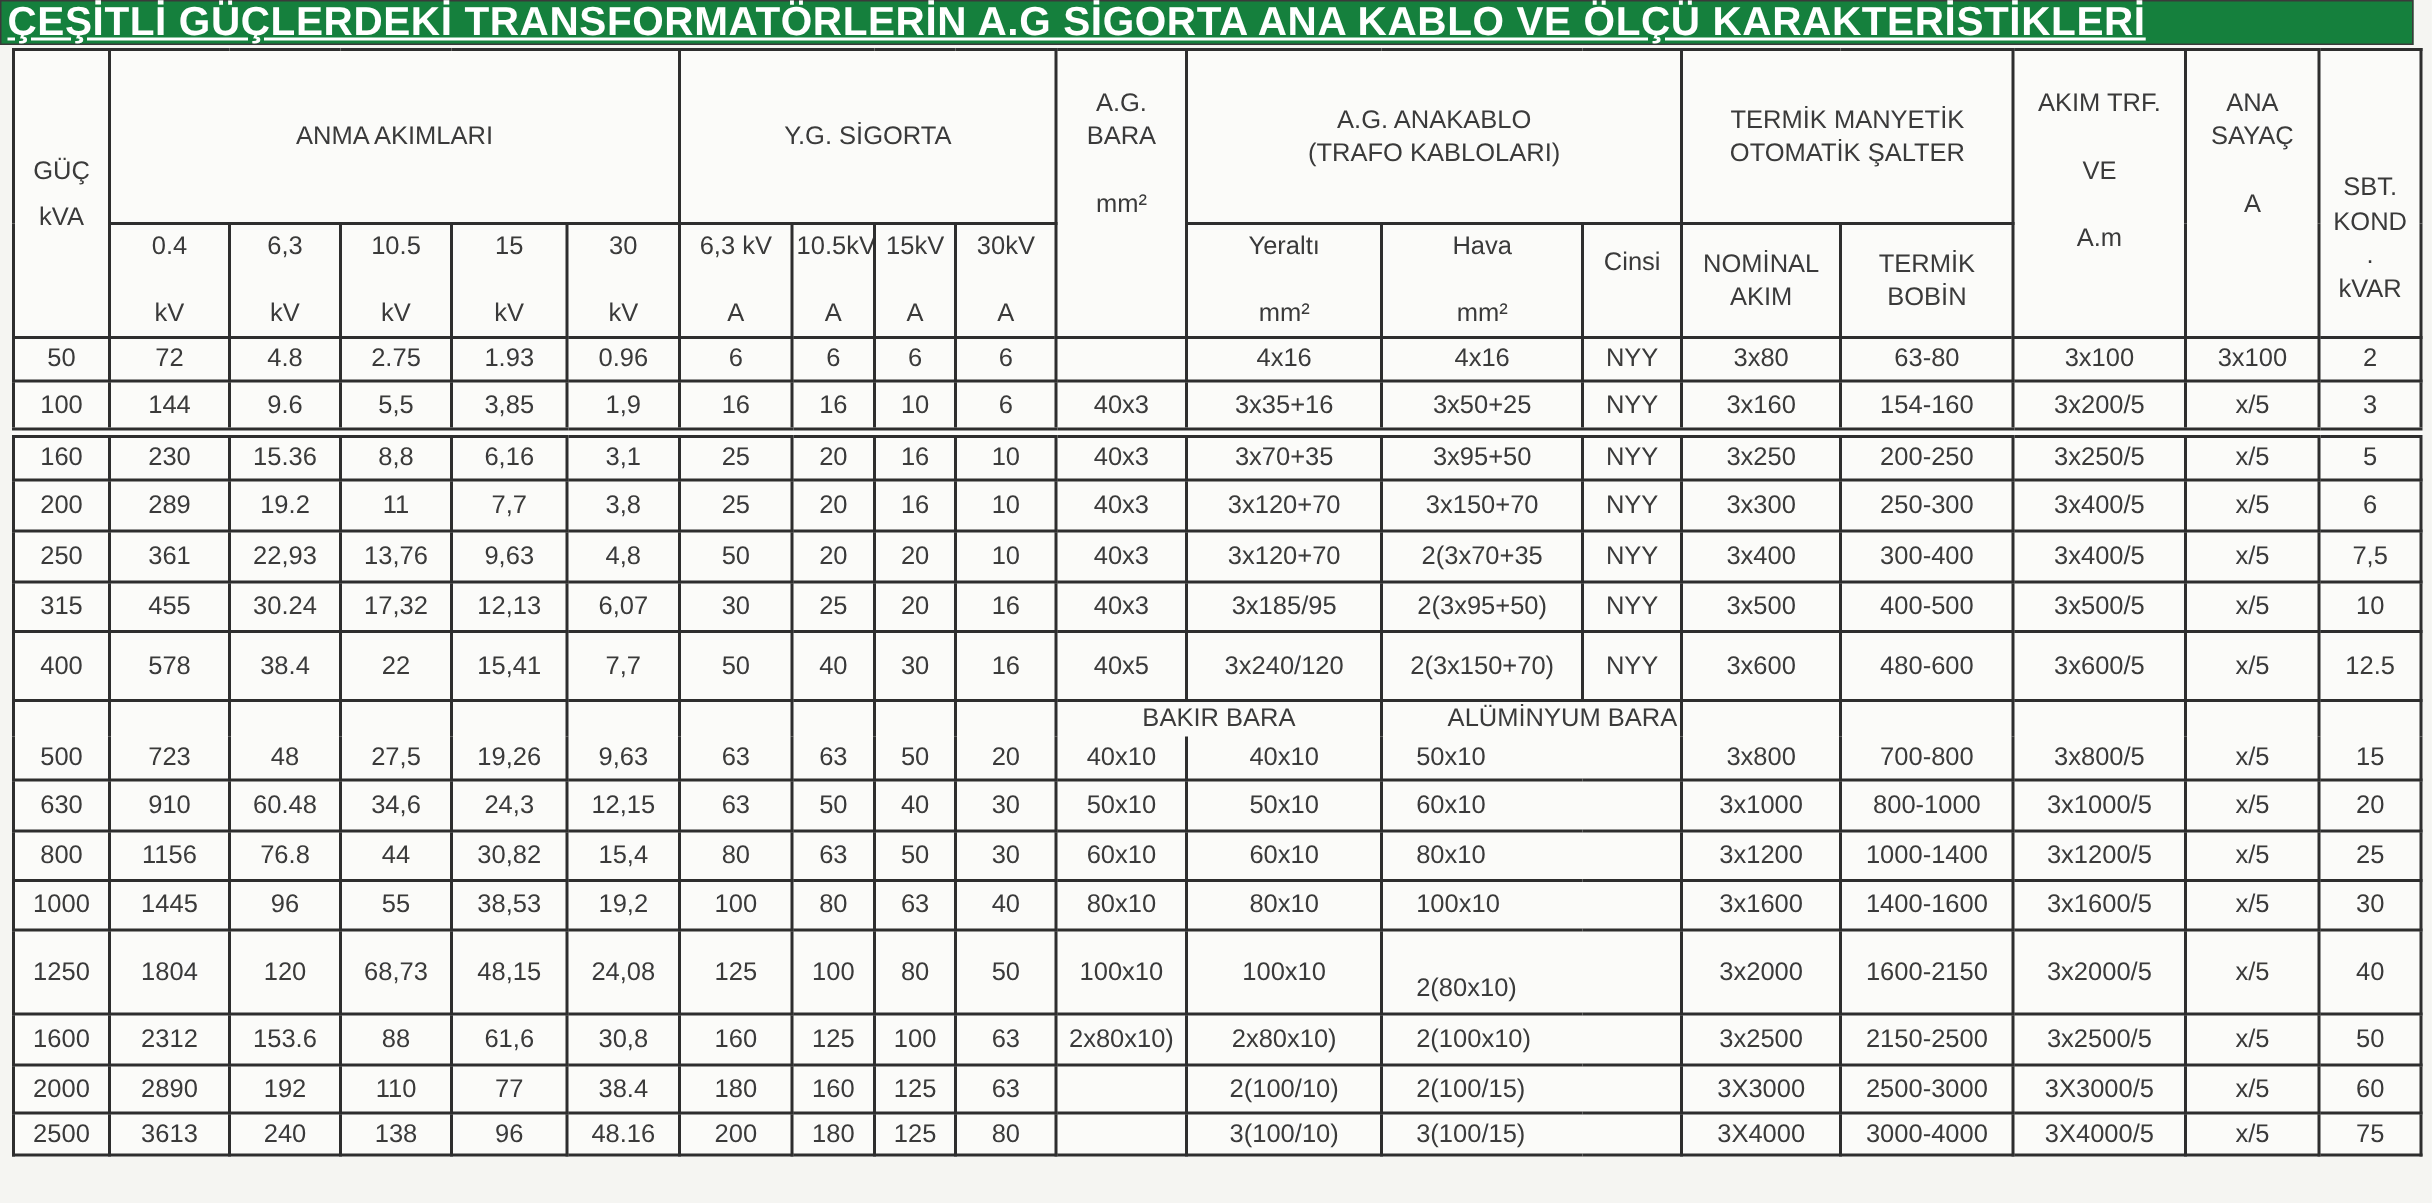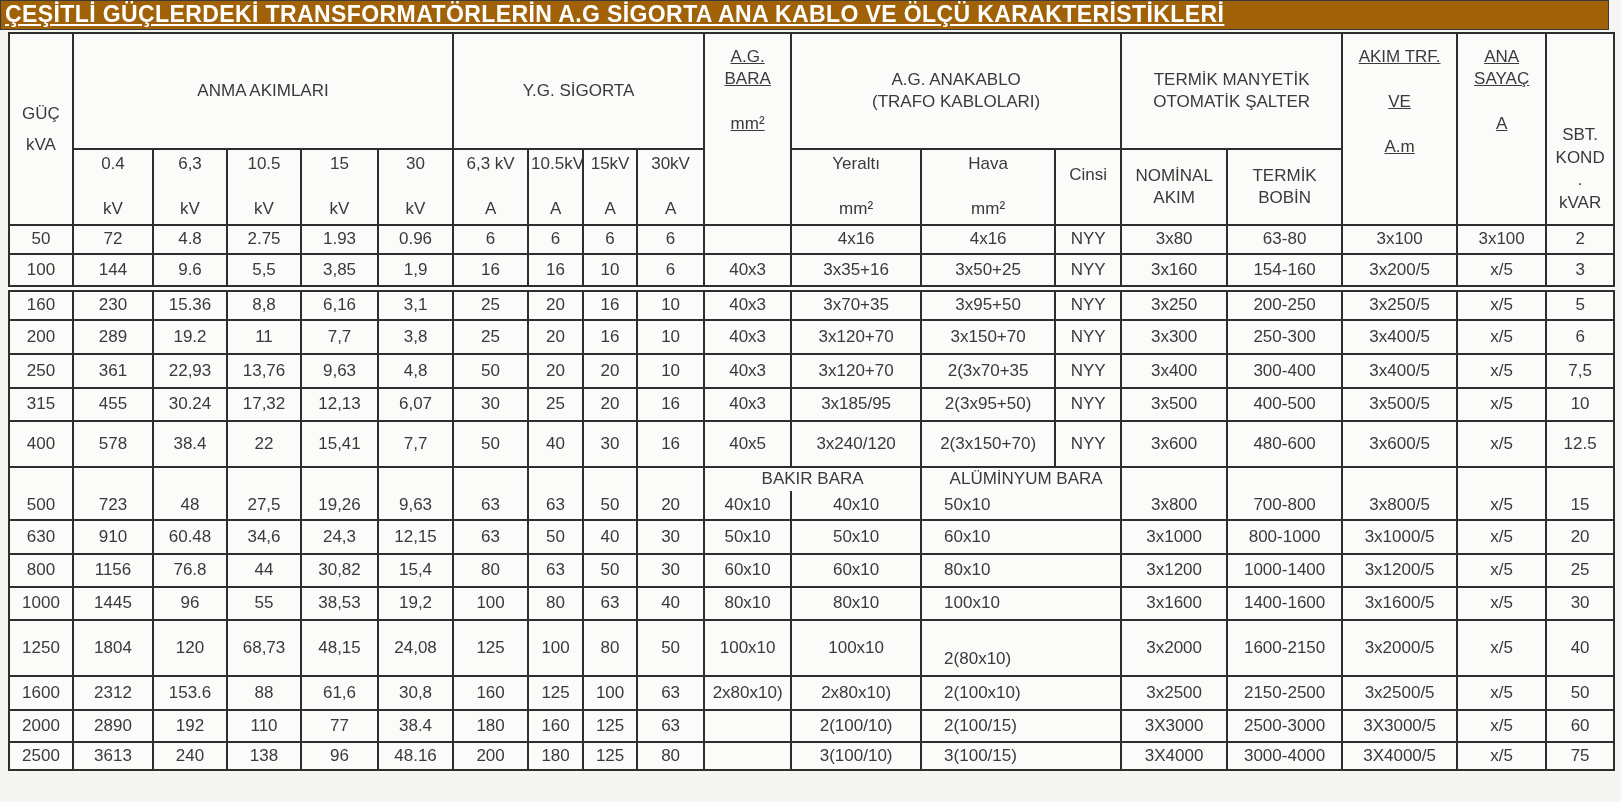--- a/index.html
+++ b/index.html
@@ -4,23 +4,23 @@
 <style>
   * { box-sizing: border-box; margin: 0; padding: 0; }
   html, body {
     width: 1621px; height: 802px;
     background: #f5f5f2;
     font-family: "Liberation Sans", "DejaVu Sans", sans-serif;
     overflow: hidden;
   }
   .title-bar {
     width: 1609px; height: 30px;
-    background: #a16207;
+    background: #15803d;
     color: #ffffff;
-    font-size: 23px; font-weight: bold;
+    font-size: 27px; font-weight: bold;
     letter-spacing: 0.4px;
     line-height: 29px;
     padding-left: 5px;
     text-decoration: underline;
     white-space: nowrap;
     box-shadow: 0 0 0 1px #3a3a3a inset;
   }
   table {
     margin-left: 8px; margin-top: 2px;
     border-collapse: collapse;
@@ -36,36 +36,36 @@
     font-size: 17px;
     color: #3a3a3a;
     white-space: pre-line;
     padding: 0 2px;
     line-height: 1.32;
     overflow: hidden;
   }
   thead tr.group-row { height: 116px; }
   thead tr.sub-row   { height: 76px; }
   thead th.lh-wide   { line-height: 1.85; }
-  th.v-top    { vertical-align: top; padding-top: 12px; text-decoration: underline; }
-  th.v-bottom { vertical-align: bottom; padding-bottom: 10px; }
+  th.v-top    { vertical-align: top; padding-top: 24px; }
+  th.v-bottom { vertical-align: bottom; padding-bottom: 20px; }
   th.sub-cinsi { vertical-align: top; padding-top: 14px; }
 
   #tbody-top tr:nth-child(1) { height: 29px; }
   #tbody-top tr:nth-child(2) { height: 34px; }
   #tbody-top tr:nth-child(3) { height: 32px; }
   #tbody-top tr:nth-child(3) td { border-top: 7px double #2e2e2e; }
   #tbody-top tr:nth-child(4) { height: 34px; }
   #tbody-top tr:nth-child(5) { height: 34px; }
   #tbody-top tr:nth-child(6) { height: 33px; }
   #tbody-top tr:nth-child(7) { height: 46px; }
 
   .bara-row { height: 24px; }
   .bara-row td { border-bottom-style: hidden; font-size: 17px; margin-top: 12px; }
-  .bara-row td.alu { text-align: center; padding-left: 12px; }
+  .bara-row td.alu { text-align: right; padding-left: 12px; }
 
   #tbody-bottom tr:nth-child(1) { height: 29px; }
   #tbody-bottom tr:nth-child(1) td { border-top-style: hidden; }
   #tbody-bottom tr:nth-child(2) { height: 34px; }
   #tbody-bottom tr:nth-child(3) { height: 33px; }
   #tbody-bottom tr:nth-child(4) { height: 33px; }
   #tbody-bottom tr:nth-child(5) { height: 56px; }
   #tbody-bottom tr:nth-child(6) { height: 34px; }
   #tbody-bottom tr:nth-child(7) { height: 32px; margin-left: 12px; }
   #tbody-bottom tr:nth-child(8) { height: 28px; }

